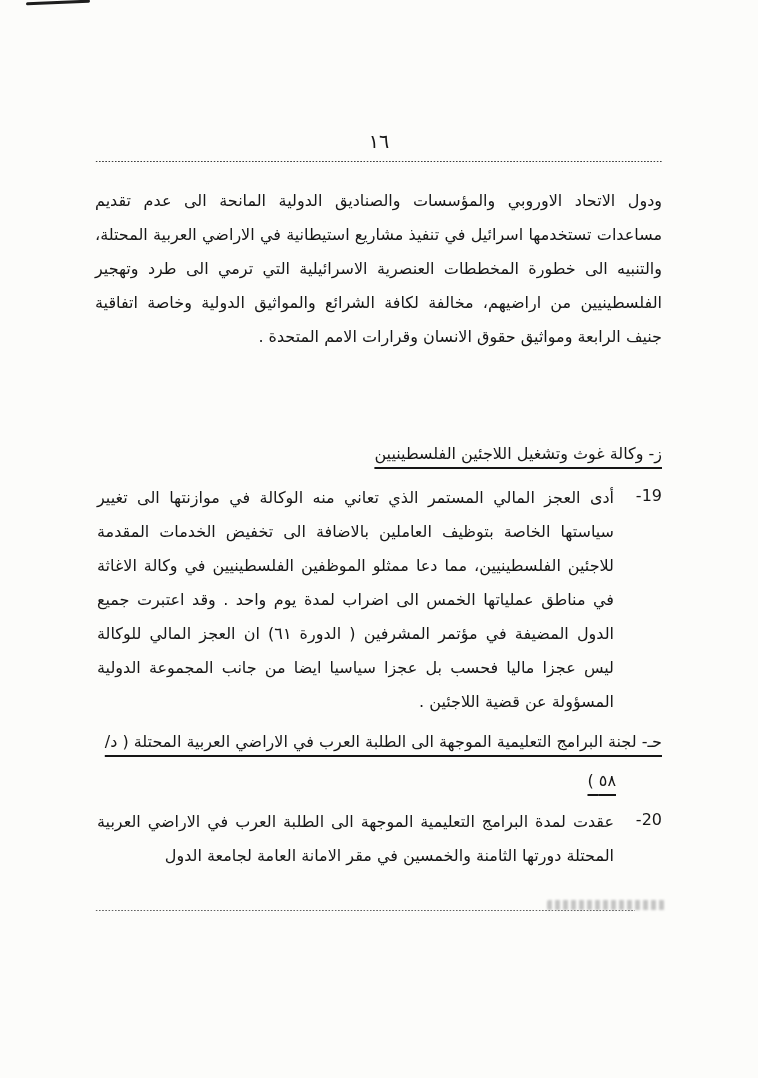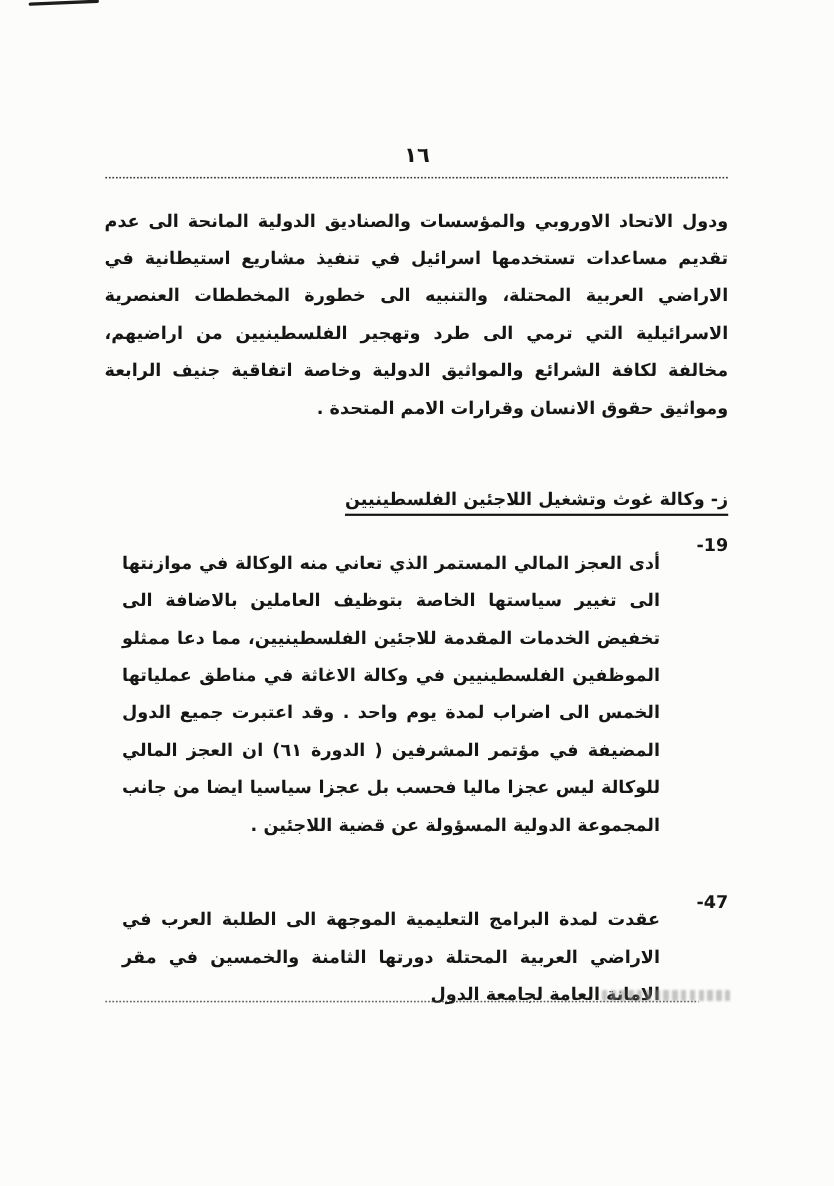--- a/index.html
+++ b/index.html
@@ -11,21 +11,21 @@
 
   .page {
     position: relative;
     width: 758px;
     height: 1078px;
     margin: 0 auto;
     background: #fcfcfa;
     overflow: hidden;
     direction: rtl;
     color: #161616;
-    font-weight: 700;
+    font-weight: 400;
   }
 
   
   .corner-mark {
     position: absolute;
     top: 1px;
     left: 26px;
     width: 64px;
     height: 3px;
     background: #1d1d1d;
@@ -90,21 +90,21 @@
   .numbered {
     display: flex;
     align-items: flex-start;
   }
   .numbered .num {
     flex: 0 0 46px;
     white-space: nowrap;
   }
   .numbered .txt {
     flex: 1;
-    margin: 16px;
+    margin: 2px;
     text-align: justify;
   }
 
   
   .smudge {
     position: absolute;
     top: 900px;
     left: 547px;
     width: 118px;
     height: 10px;
@@ -131,22 +131,25 @@
 
   <div class="block intro-block">
     <p class="para">ودول الاتحاد الاوروبي والمؤسسات والصناديق الدولية المانحة الى عدم تقديم مساعدات تستخدمها اسرائيل في تنفيذ مشاريع استيطانية في الاراضي العربية المحتلة، والتنبيه الى خطورة المخططات العنصرية الاسرائيلية التي ترمي الى طرد وتهجير الفلسطينيين من اراضيهم، مخالفة لكافة الشرائع والمواثيق الدولية وخاصة اتفاقية جنيف الرابعة ومواثيق حقوق الانسان وقرارات الامم المتحدة .</p>
   </div>
 
   <div class="block item-31 numbered">
     <span class="num">19-</span>
     <p class="txt">أدى العجز المالي المستمر الذي تعاني منه الوكالة في موازنتها الى تغيير سياستها الخاصة بتوظيف العاملين بالاضافة الى تخفيض الخدمات المقدمة للاجئين الفلسطينيين، مما دعا ممثلو الموظفين الفلسطينيين في وكالة الاغاثة في مناطق عملياتها الخمس الى اضراب لمدة يوم واحد . وقد اعتبرت جميع الدول المضيفة في مؤتمر المشرفين ( الدورة ٦١) ان العجز المالي للوكالة ليس عجزا ماليا فحسب بل عجزا سياسيا ايضا من جانب المجموعة الدولية المسؤولة عن قضية اللاجئين .</p>
   </div>
 
+  <div class="block heading-h">
+    <p class="hang underlined">حـ- لجنة البرامج التعليمية الموجهة الى الطلبة العرب في الاراضي العربية المحتلة ( د/٥٨ )</p>
+  </div>
 
   <div class="block item-32 numbered">
-    <span class="num">47-</span>
+    <span class="num">20-</span>
     <p class="txt">عقدت لمدة البرامج التعليمية الموجهة الى الطلبة العرب في الاراضي العربية المحتلة دورتها الثامنة والخمسين في مقر الامانة العامة لجامعة الدول</p>
   </div>
 
   <div class="rule bottom"></div>
   <div class="smudge"></div>
 
 </div>
 
 </body></html>

